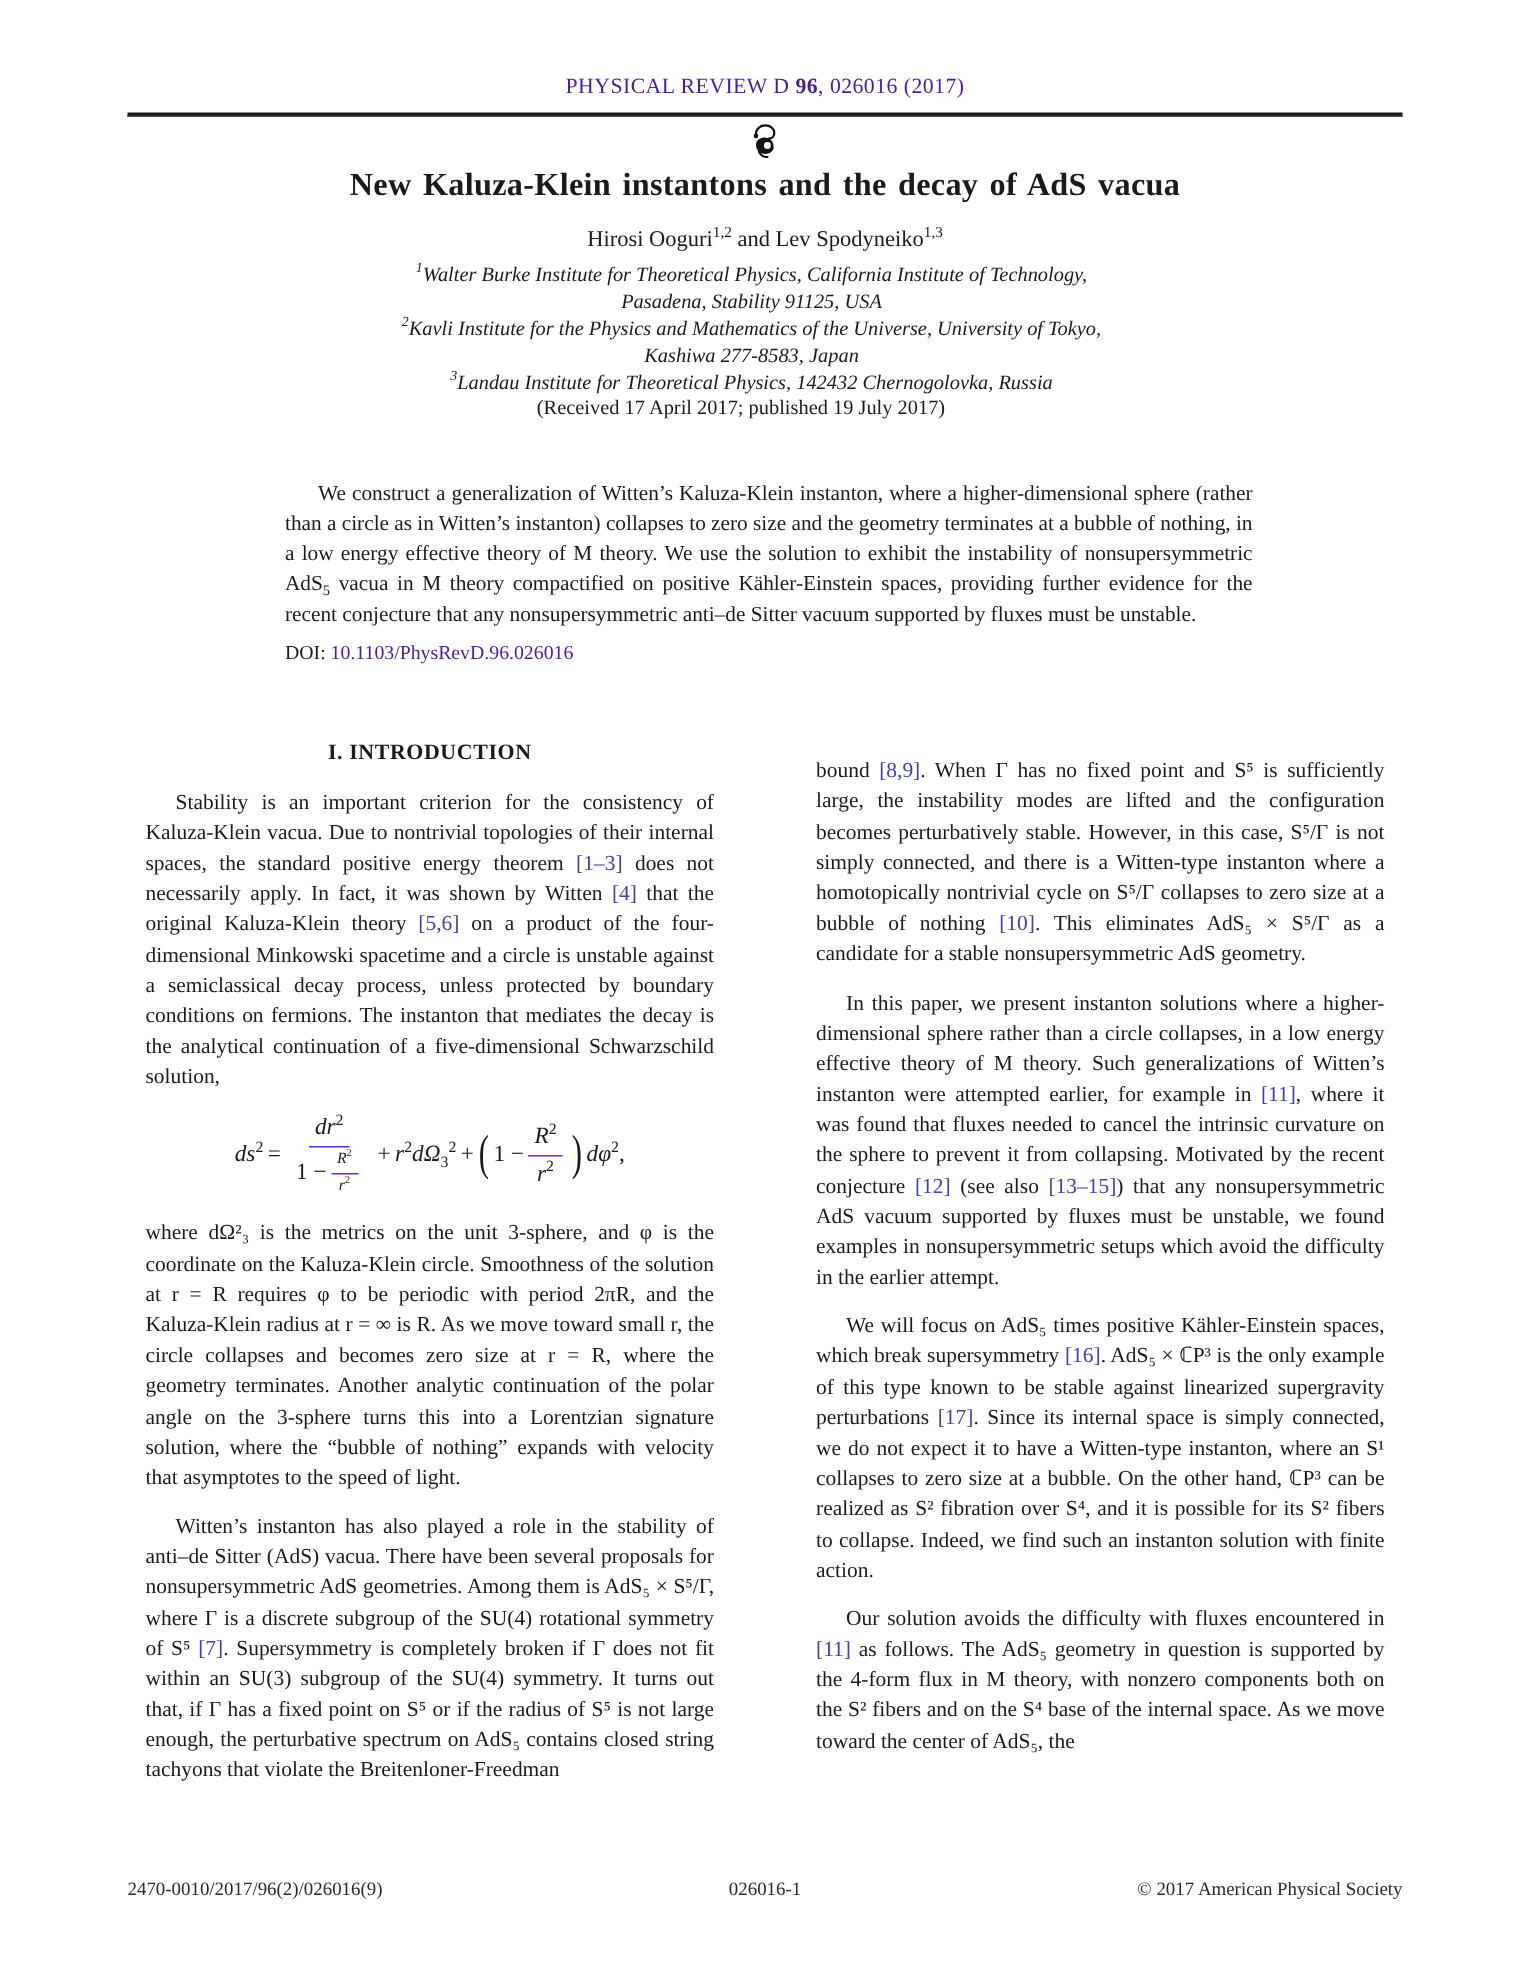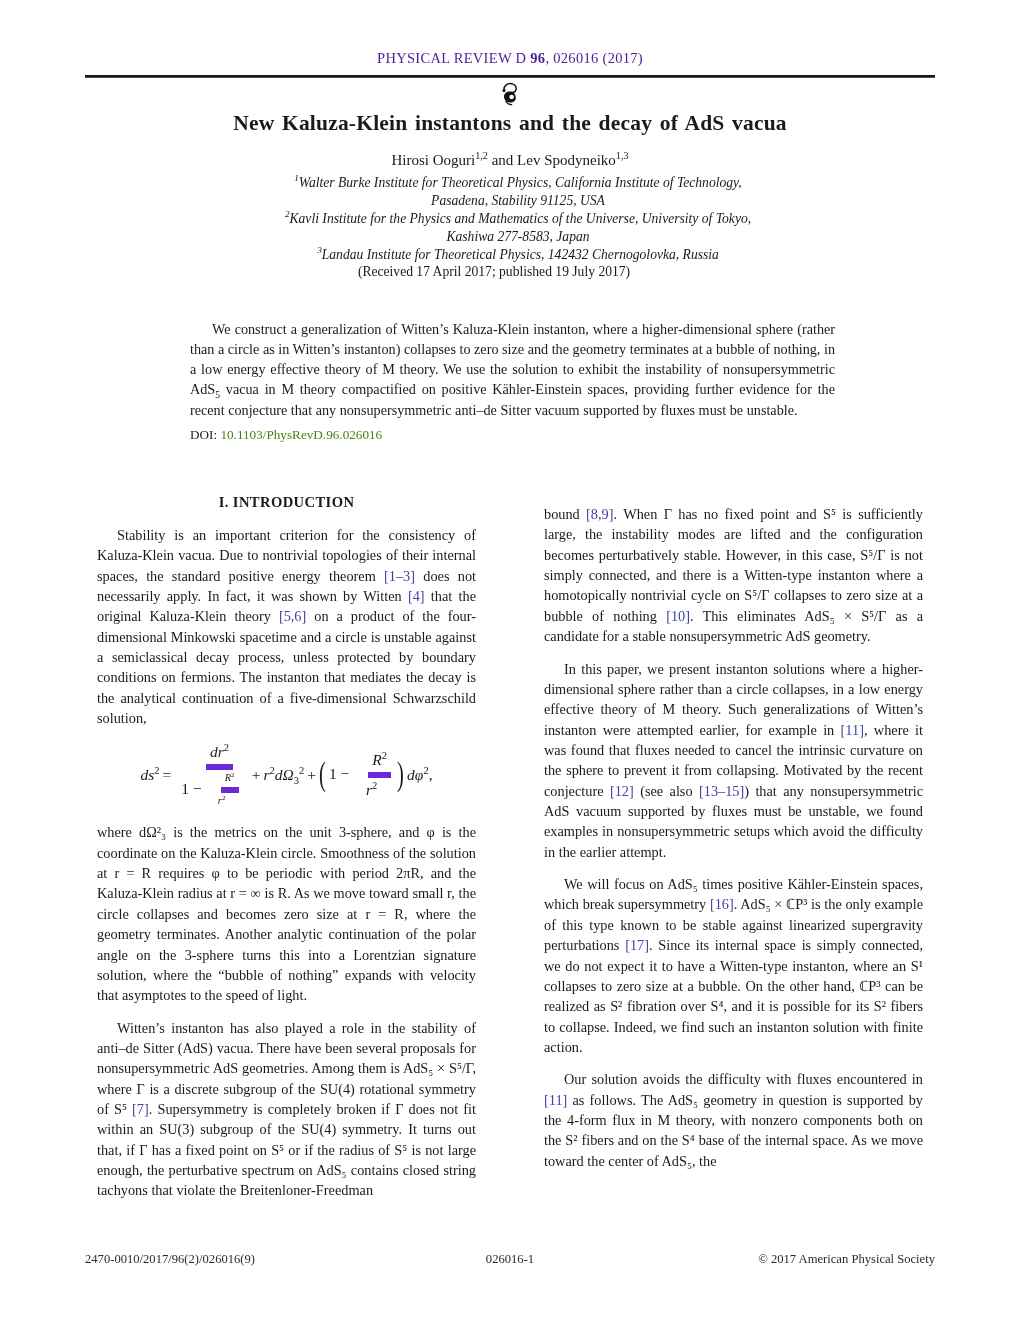--- a/index.html
+++ b/index.html
@@ -74,21 +74,21 @@
     position: absolute;
     top: 152px;
     left: 110px;
     width: 800px;
     text-align: center;
     font-size: 15px;
   }
   .affils {
     position: absolute;
     top: 174px;
-    left: 118px;
+    left: 101px;
     width: 800px;
     text-align: center;
     font-size: 13.6px;
     font-style: italic;
     line-height: 1.32;
   }
   .affils .aff-line { display: block; }
   .received {
     position: absolute;
     top: 264px;
@@ -114,21 +114,21 @@
     hyphens: none;
     margin-top: 25px;
   }
   .doi {
     position: absolute;
     top: 427px;
     left: 190px;
     width: 645px;
     font-size: 13.2px;
   }
-  .doi .doi-link { color: #4d7c0f; }
+  .doi .doi-link { color: #4c1d95; }
 
   
   .col {
     position: absolute;
     top: 492px;
     width: 403px;
     font-size: 14.3px;
     line-height: 1.425;
     text-align: justify;
   }
@@ -168,23 +168,22 @@
   }
   .frac {
     display: inline-flex;
     flex-direction: column;
     align-items: center;
     vertical-align: middle;
     margin: 0 3px;
   }
   .frac .num {
     padding: 0 4px 1px 4px;
-    border-bottom: 6px solid #6d28d9;
+    border-bottom: 1px solid #6d28d9;
     font-size: 15.5px;
-    margin-left: 16px;
   }
   .frac .den {
     padding: 1px 4px 0 4px;
     font-size: 15.5px;
   }
   .frac.small .num, .frac.small .den { font-size: 10.5px; }
   .paren {
     display: inline-block;
     font-size: 33px;
     line-height: 0.72;

